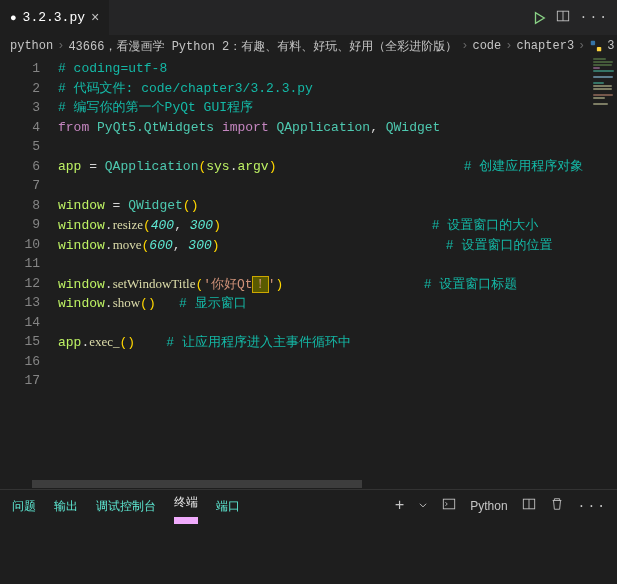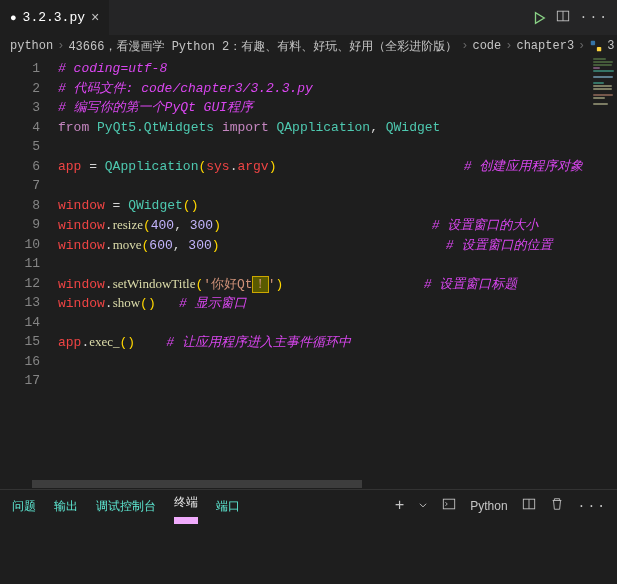--- a/index.html
+++ b/index.html
@@ -64,29 +64,29 @@
   padding-top: 2px;
   user-select: none;
 }
 .gutter .ln { height: 19.5px; line-height: 19.5px; padding-right: 18px; font-size: 13px; }
 .code {
   flex: 1;
   padding-top: 2px;
   position: relative;
 }
 .code .line { height: 19.5px; line-height: 19.5px; white-space: pre; }
-.comment { color: #d946ef; font-style: italic; }
+.comment { color: #14b8a6; }
 .kw-import { color: #c586c0; }
 .module { color: #4ec9b0; }
-.ident { color: #ef4444; text-align: right; }
+.ident { color: #bef264; text-align: right; }
 .func { color: #dcdcaa; font-family: Liberation Serif, serif; }
 .cls { color: #4ec9b0; }
 .punct { color: #d4d4d4; }
 .paren { color: #ffd700; }
-.num { color: #c4b5fd; }
+.num { color: #5eead4; font-style: italic; }
 .str { color: #ce9178; }
 .cjk-highlight { background: #5a5a00; outline: 1px solid #cca700; padding: 0 1px; }
 
 .minimap {
   position: absolute;
   right: 2px; top: 58px;
   width: 22px; height: 60px;
   opacity: 0.5;
 }
 .minimap .mm-line { height: 2px; margin-bottom: 1px; border-radius: 1px; }

